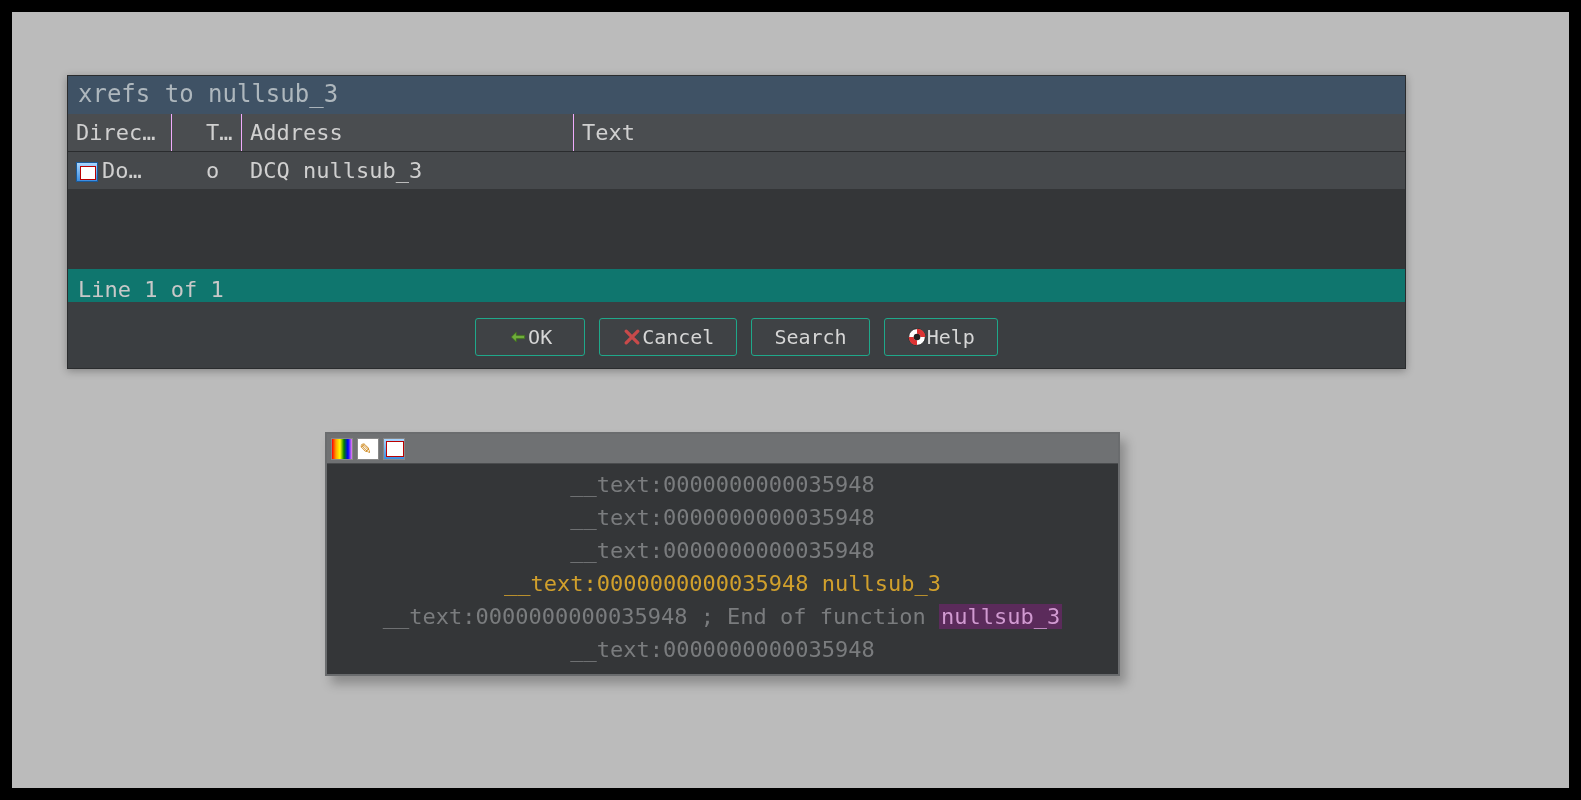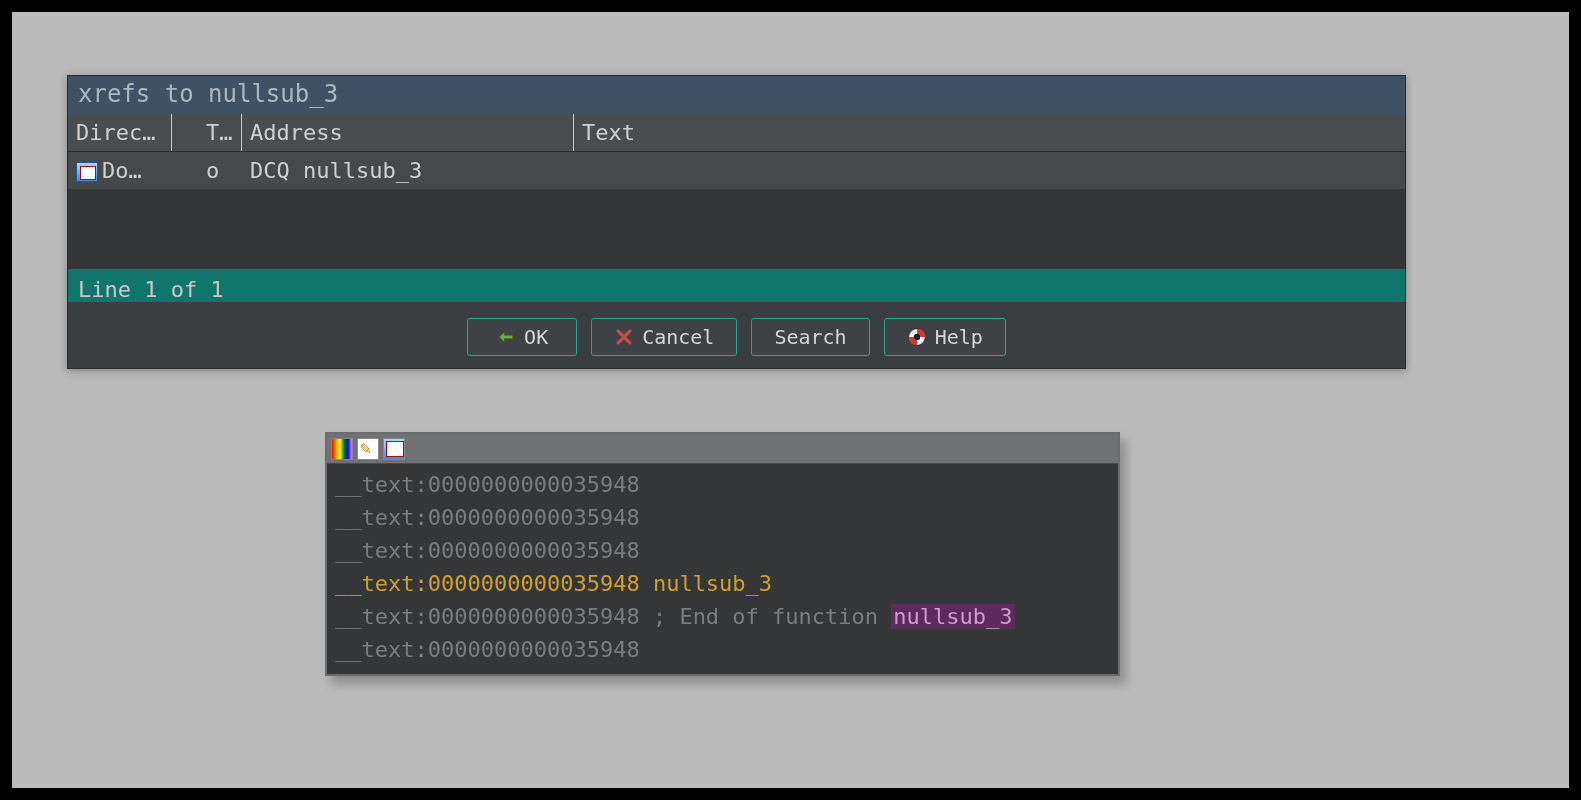--- a/index.html
+++ b/index.html
@@ -96,37 +96,37 @@
   }
   .btn {
     background: #3f4245;
     border: 1px solid #1fa88a;
     color: #d6d6d6;
     padding: 6px 22px;
     font-size: 20px;
     font-family: inherit;
     display: flex;
     align-items: center;
-    gap: 8px;
     cursor: pointer;
     border-radius: 3px;
     min-width: 110px;
     justify-content: center;
   }
   .btn svg { width: 20px; height: 20px; }
 
   
   .disasm {
     position: absolute;
     left: 313px;
     top: 420px;
     width: 795px;
     background: #343638;
     border: 2px solid #6a6c6e;
     box-shadow: 6px 8px 10px rgba(0,0,0,0.25);
+    text-align: center;
   }
   .disasm-toolbar {
     background: #6f7173;
     height: 30px;
     display: flex;
     align-items: center;
     gap: 4px;
     padding: 0 4px;
     border-bottom: 1px solid #4a4c4e;
   }

